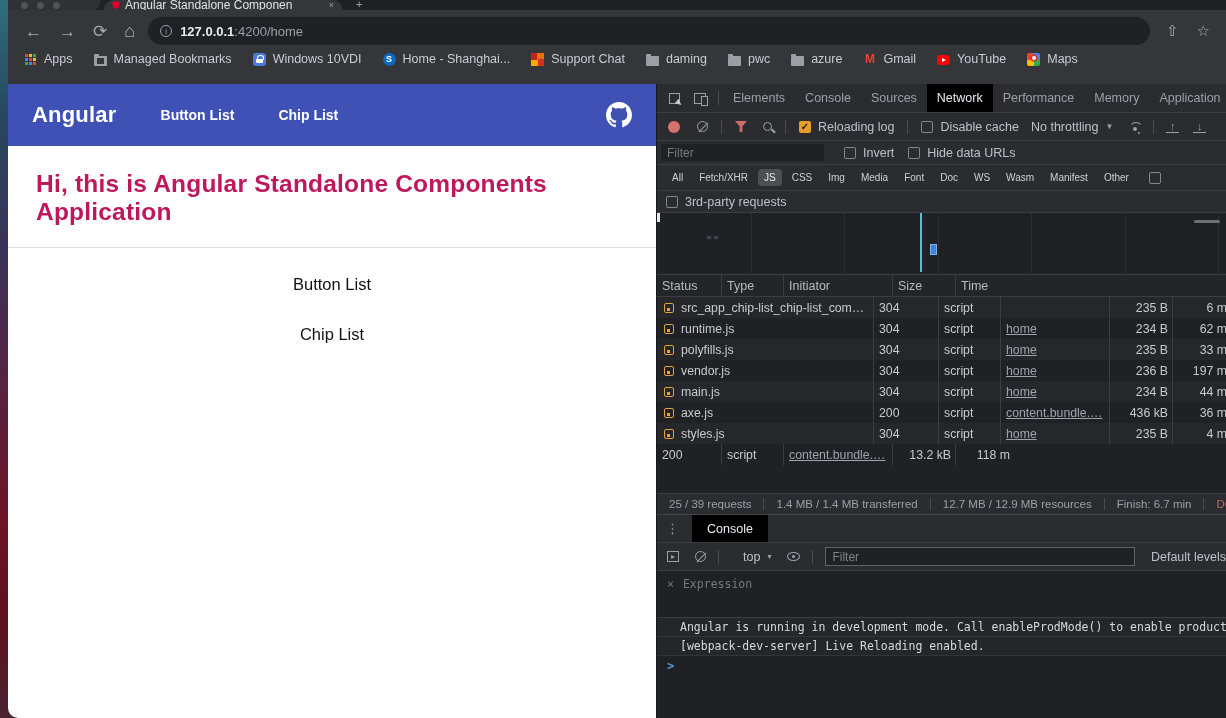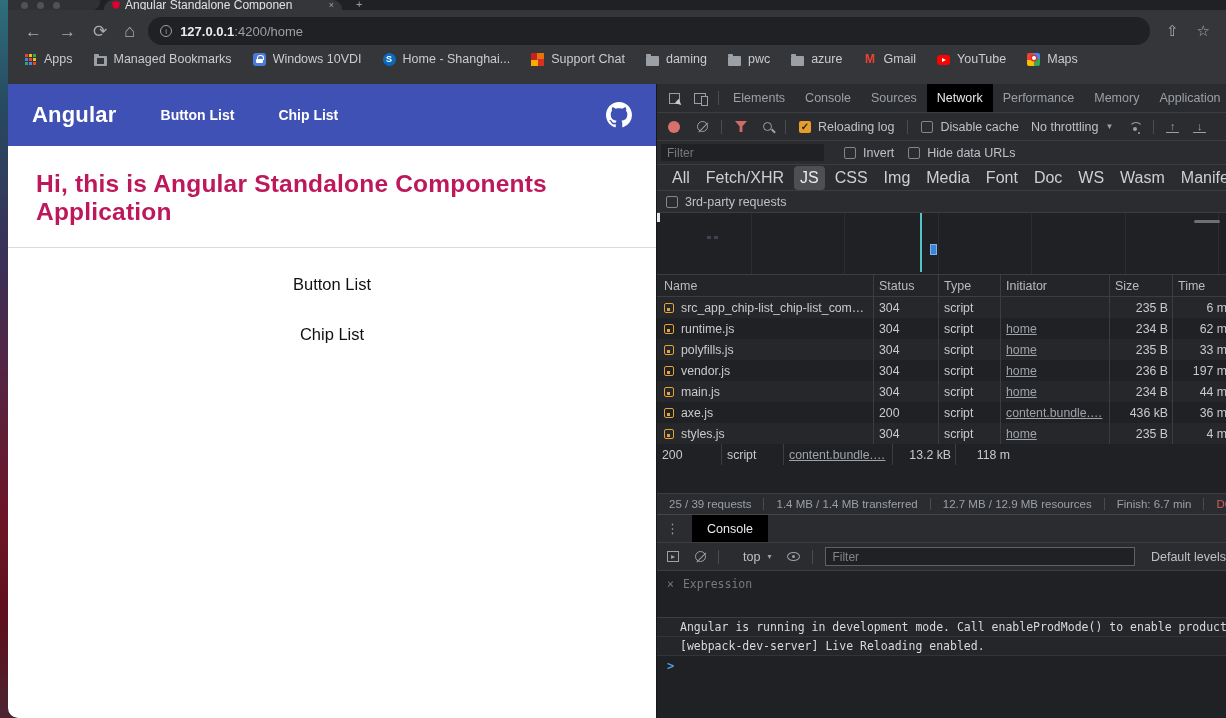--- a/index.html
+++ b/index.html
@@ -100,21 +100,21 @@
   .cklabel{margin-left:7px;color:#bdc1c6}
   .i-caret{font-size:8px;color:#9aa0a6;margin-left:7px}
   .i-wifi{width:14px;height:10px;position:relative;margin-left:15px;flex:none}
   .i-wifi::before{content:"";position:absolute;left:1px;top:0;width:12px;height:12px;border:1.6px solid #9aa0a6;border-color:#9aa0a6 transparent transparent transparent;border-radius:50%}
   .i-wifi::after{content:"";position:absolute;left:5px;top:5px;width:4px;height:4px;background:#9aa0a6;border-radius:50%;box-shadow:4px 4px 0 -1px #9aa0a6}
   .i-arrow{width:13px;text-align:center;border-bottom:1.6px solid #9aa0a6;color:#9aa0a6;font-size:11px;line-height:11px;flex:none}
 
   .dt-filterrow{height:24px}
   .flt-input{width:163px;height:17px;background:#202124;border:none;color:#c8cbcf;font-size:12px;padding:0 6px;margin-left:4px;outline:none;font-family:"Liberation Sans",sans-serif}
   .flt-input::placeholder{color:#77797c}
-  .dt-typesrow{height:26px;font-size:16px}
+  .dt-typesrow{height:26px;font-size:10px}
   .tfl{padding:3px 6px;border-radius:4px;color:#cdd0d3;margin-left:4px;flex:none}
   .tfl.active{background:#4d4f53;color:#e8eaed}
   .dt-3rdrow{height:22px}
 
   .dt-ruler{height:20px;background:#202124;border-bottom:1px solid #303134;display:flex;flex:none}
   .tick{width:93.5px;flex:none;border-right:1px solid #3a3b3e;font-size:11px;color:#8a8d91;text-align:right;padding:3px 4px 0 0}
   .dt-overview{height:62px;background:#202124;border-bottom:1px solid #3c3d40;position:relative;flex:none}
   .gl{position:absolute;top:0;bottom:0;width:1px;background:#2c2d30}
   .ov-marker{position:absolute;left:0;top:0;width:3px;height:9px;background:#e8e8e8}
   .ov-teal{position:absolute;left:263px;top:0;bottom:2px;width:2px;background:#55c2c8}
@@ -357,21 +357,20 @@
         <span class="gl" style="left:561px"></span>
         <span class="ov-marker"></span>
         <span class="ov-dot" style="left:50px"></span>
         <span class="ov-dot" style="left:57px"></span>
         <span class="ov-teal"></span>
         <span class="ov-blue"></span>
         <span class="ov-scroll"></span>
       </div>
 
       <div class="thead">
-        <div class="th c1">Name</div>
         <div class="th c2">Status</div>
         <div class="th c3">Type</div>
         <div class="th c4">Initiator</div>
         <div class="th c5">Size</div>
         <div class="th c6">Time</div>
       </div>
 
       <div class="tbody">
 
       <div class="nrow">

